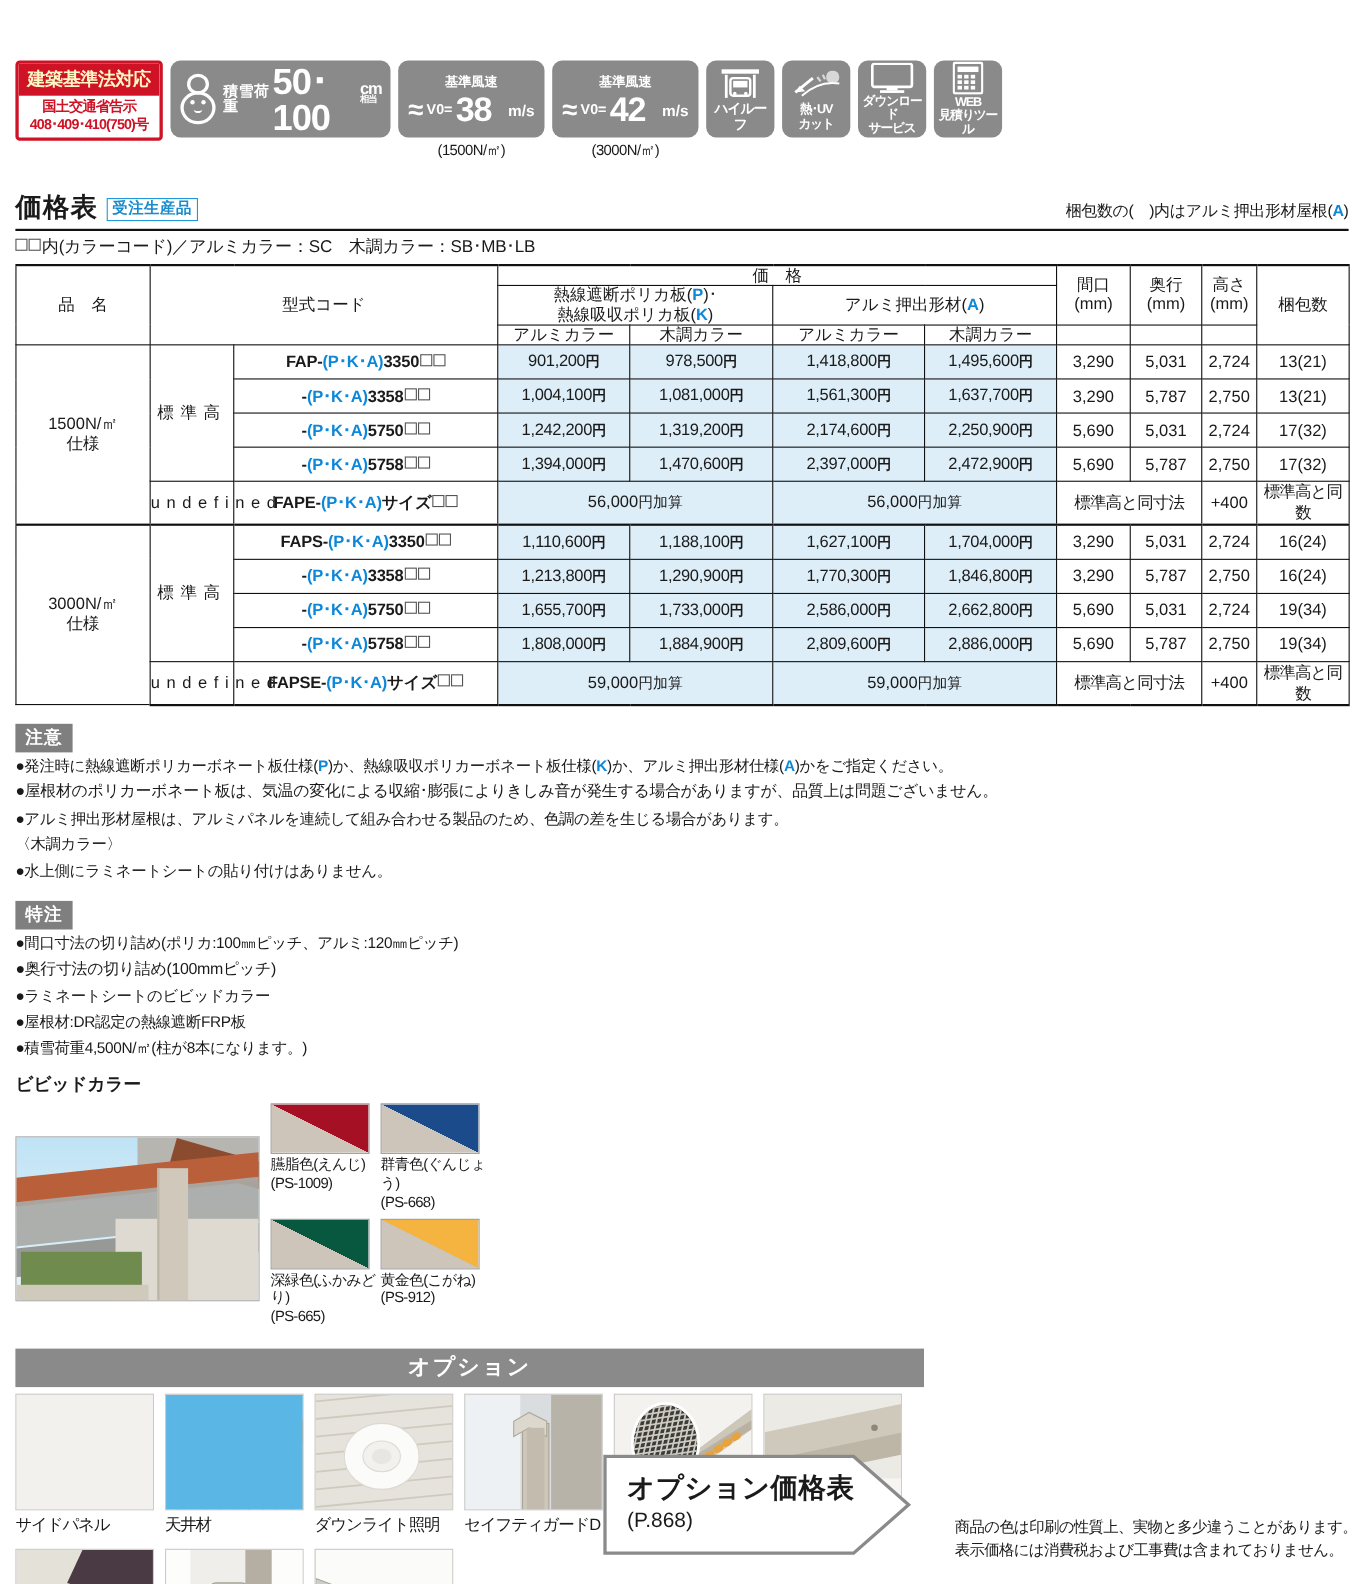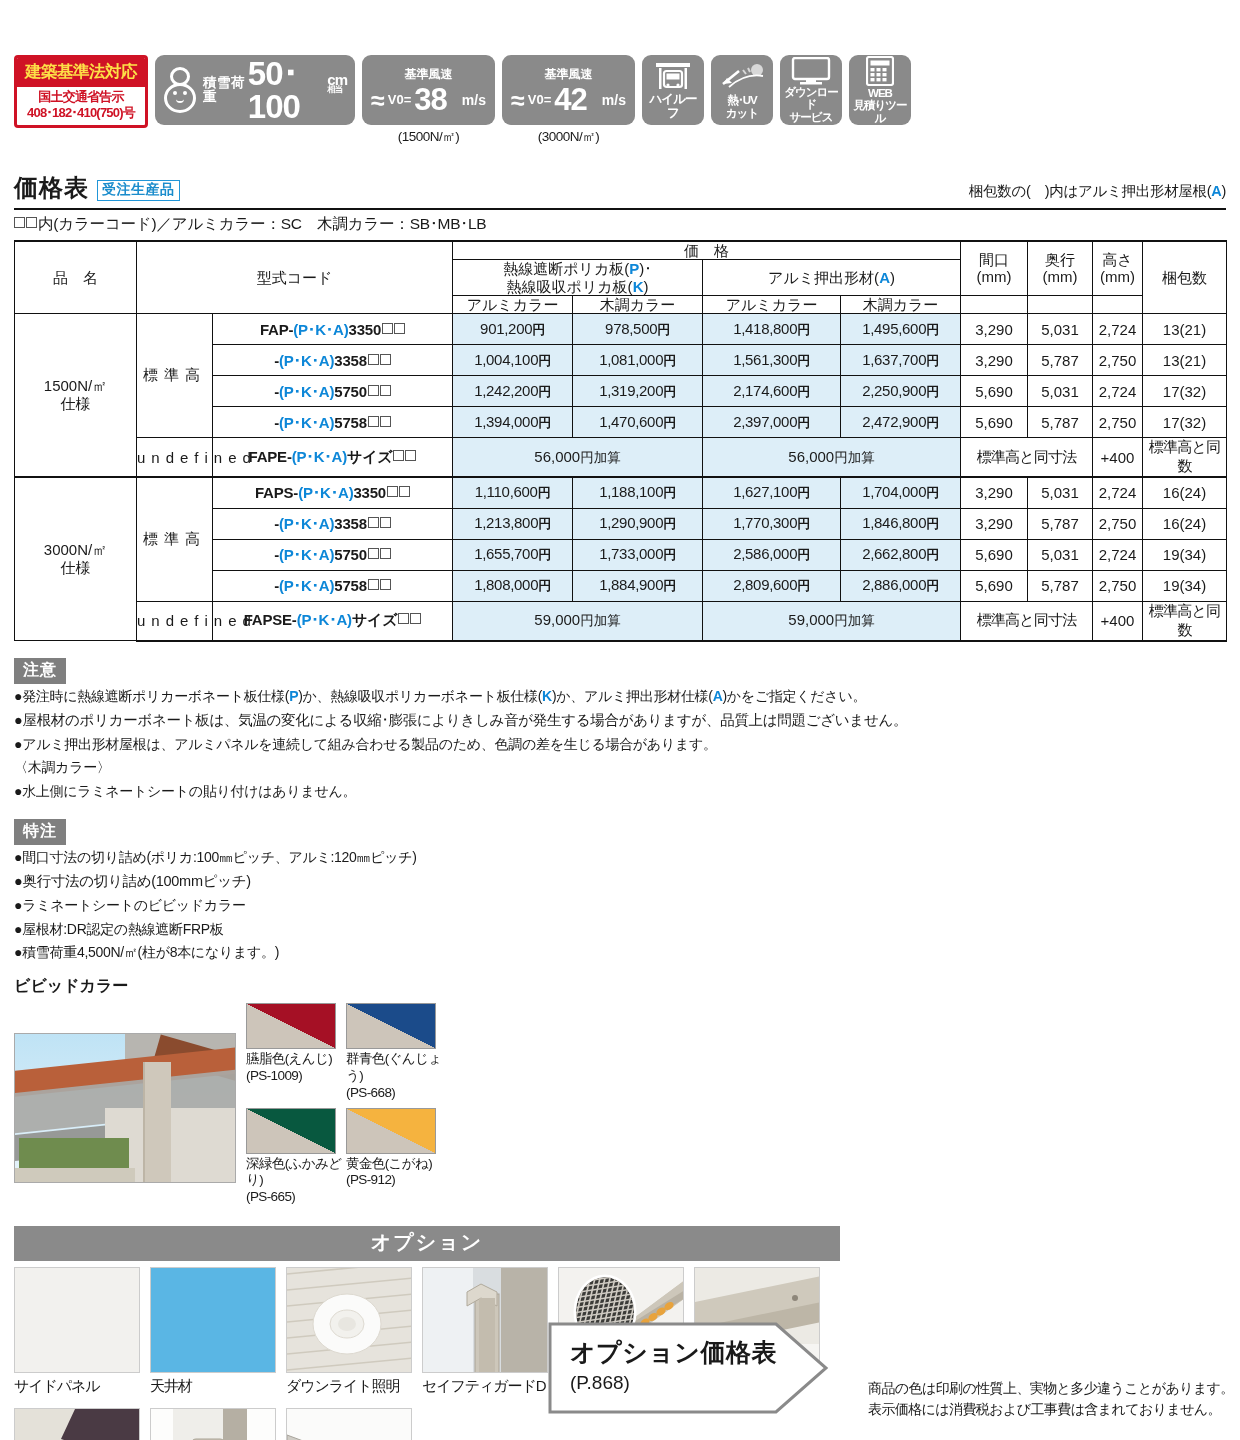--- a/index.html
+++ b/index.html
@@ -14,21 +14,21 @@
   }
   .page { position:relative; width:1240px; height:1440px; padding:0 14px; }
 
   
   .badges { display:flex; align-items:flex-start; gap:7px; padding-top:55px; }
   .badge-law {
     width:134px; border:3px solid #cf1225; border-radius:4px;
     background:#ffffff; overflow:hidden; text-align:center;
   }
   .badge-law .t1 {
-    background:#cf1225; color:#fde047; font-weight:bold; font-size:16.5px;
+    background:#cf1225; color:#fef9c3; font-weight:bold; font-size:16.5px;
     letter-spacing:-0.5px; padding:3px 0 4px;
   }
   .badge-law .t2 {
     color:#cf1225; font-weight:bold; font-size:13px; line-height:1.25;
     padding:2px 0 3px; letter-spacing:-0.8px;
   }
   .badge {
     background:#8a8a8a; border-radius:9px; color:#fff;
     display:flex; align-items:center; justify-content:center;
     position:relative;
@@ -169,21 +169,21 @@
 <body>
 
 <div class="page">
 
   <div class="badges">
 
     <div class="badge-law">
       <div class="t1">建築基準法対応</div>
       <div class="t2">
         <div>国土交通省告示</div>
-        <div>408･182･410(750)号</div>
+        <div>408･409･410(750)号</div>
       </div>
     </div>
 
     <div class="badge badge-snow">
       <div class="snow-ico">
         <span class="head"></span>
           <span class="body"></span>
         <span class="e1"></span>
           <span class="e2"></span>
           <span class="m"></span>

